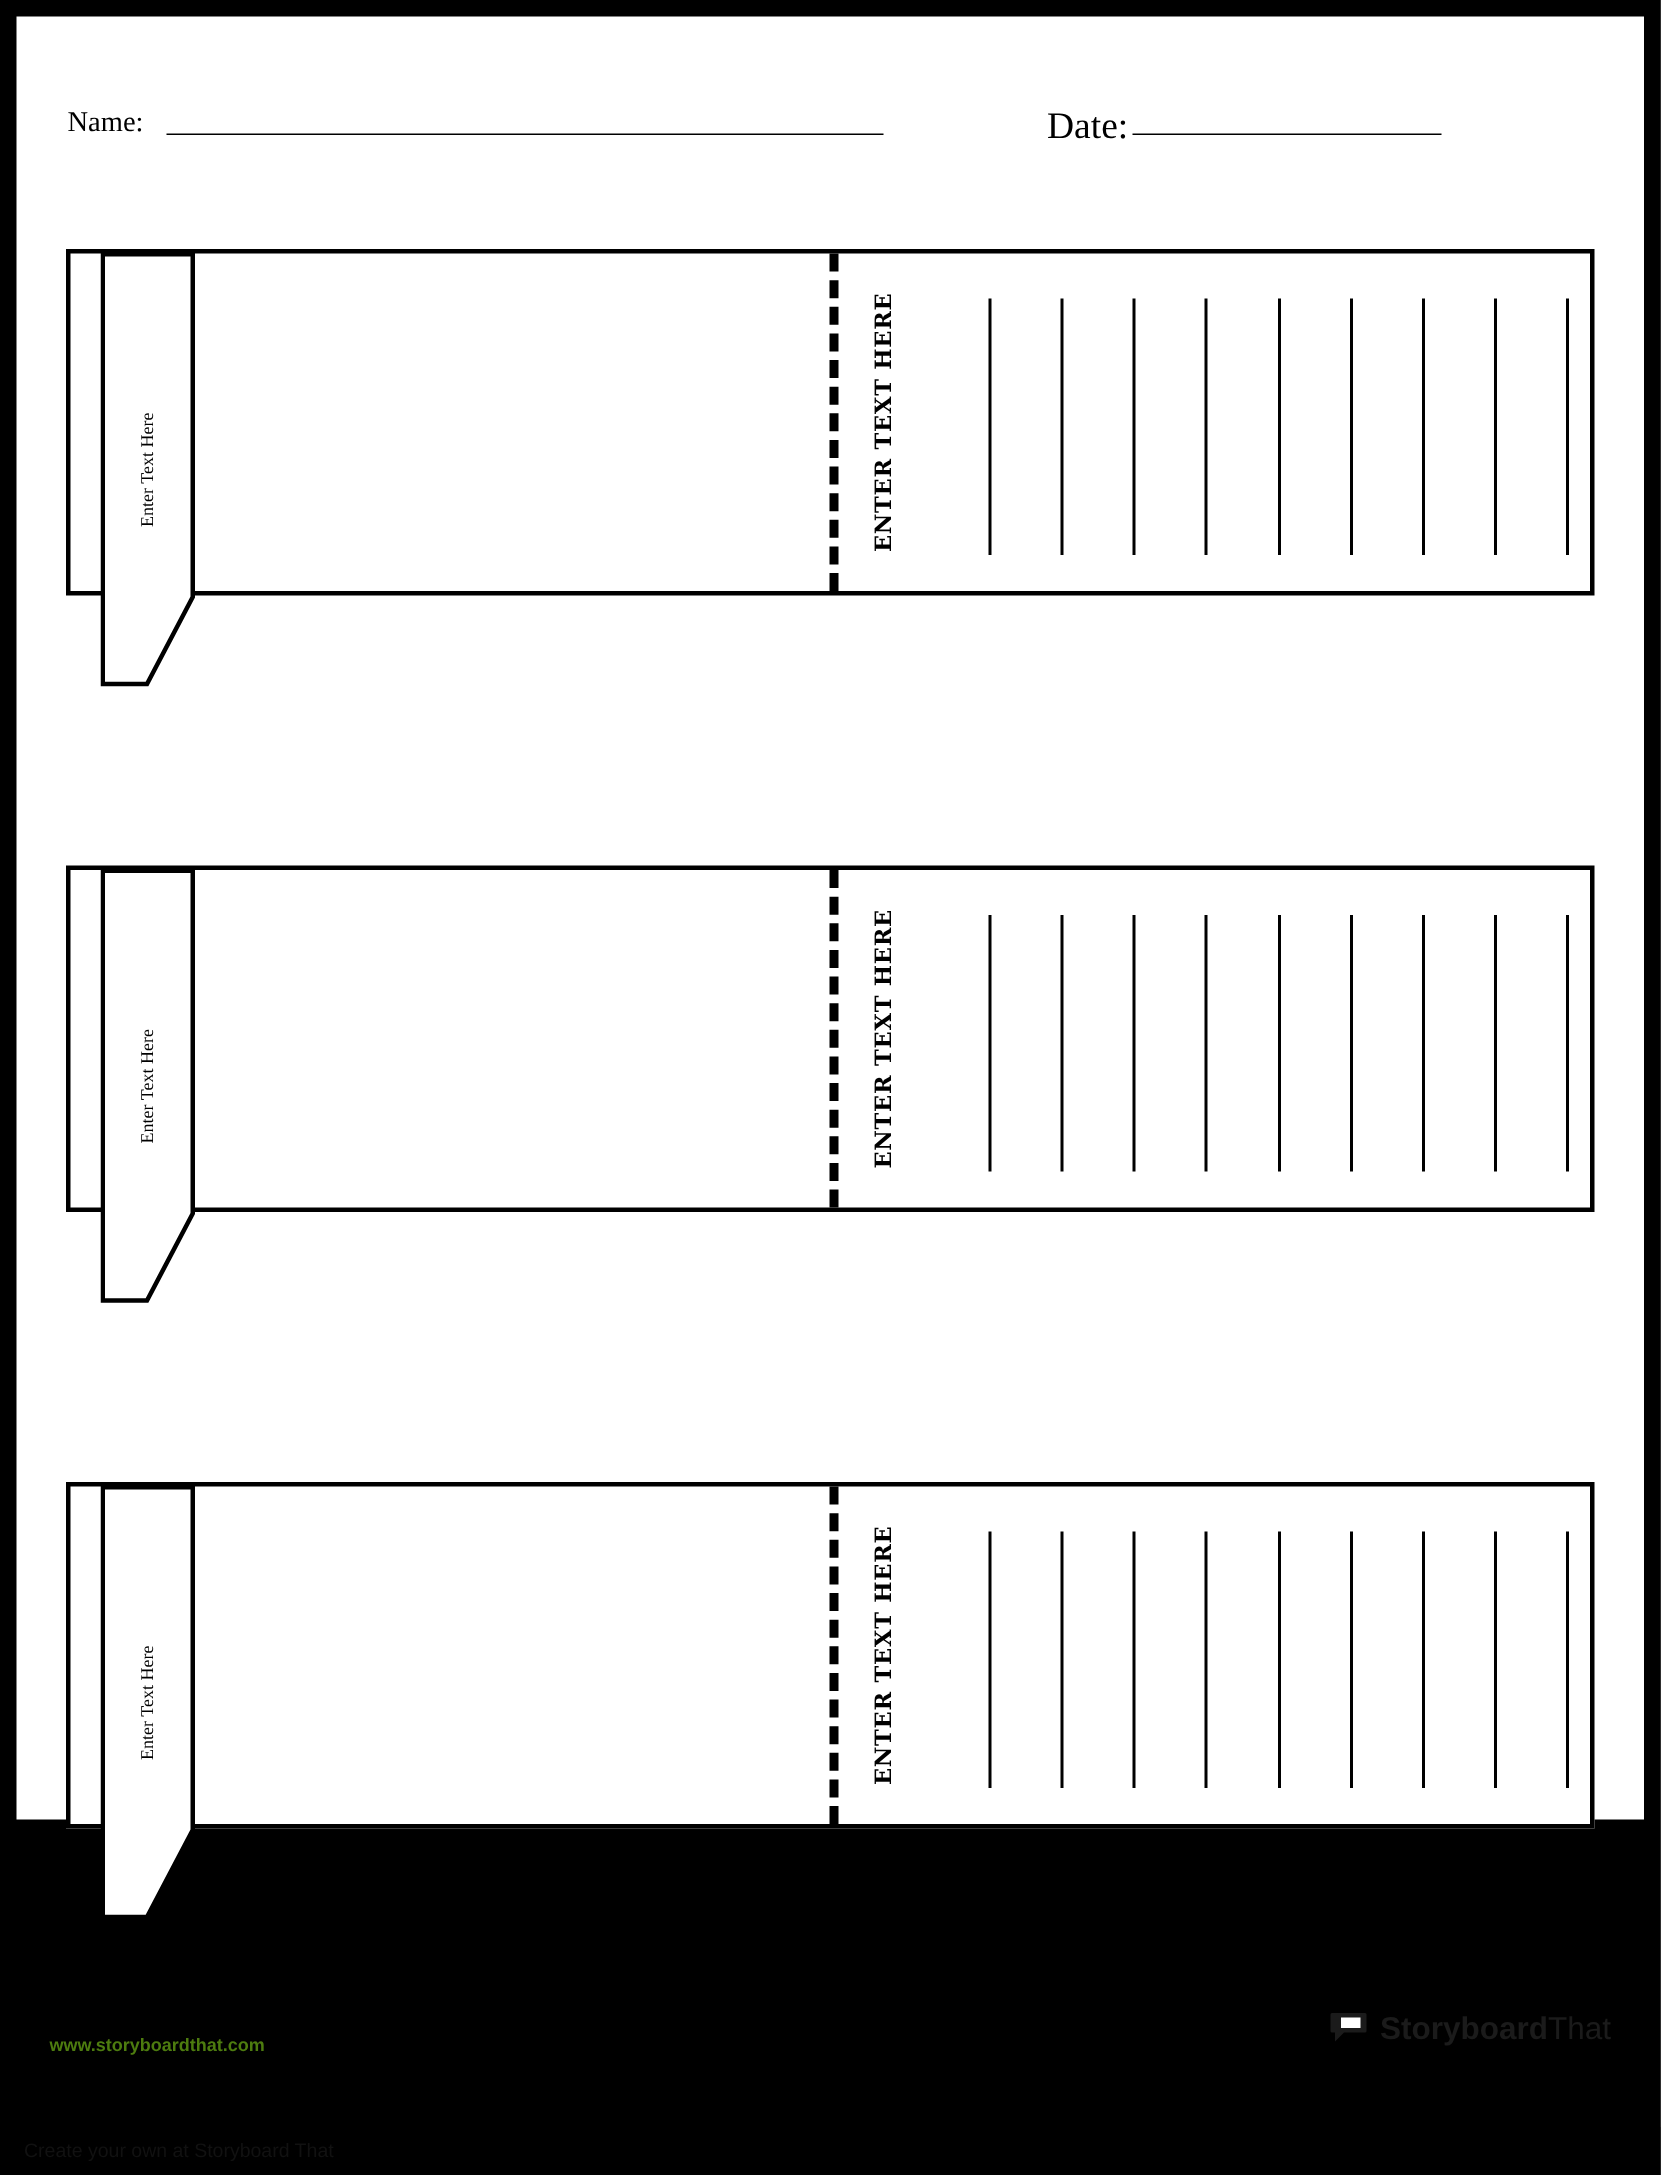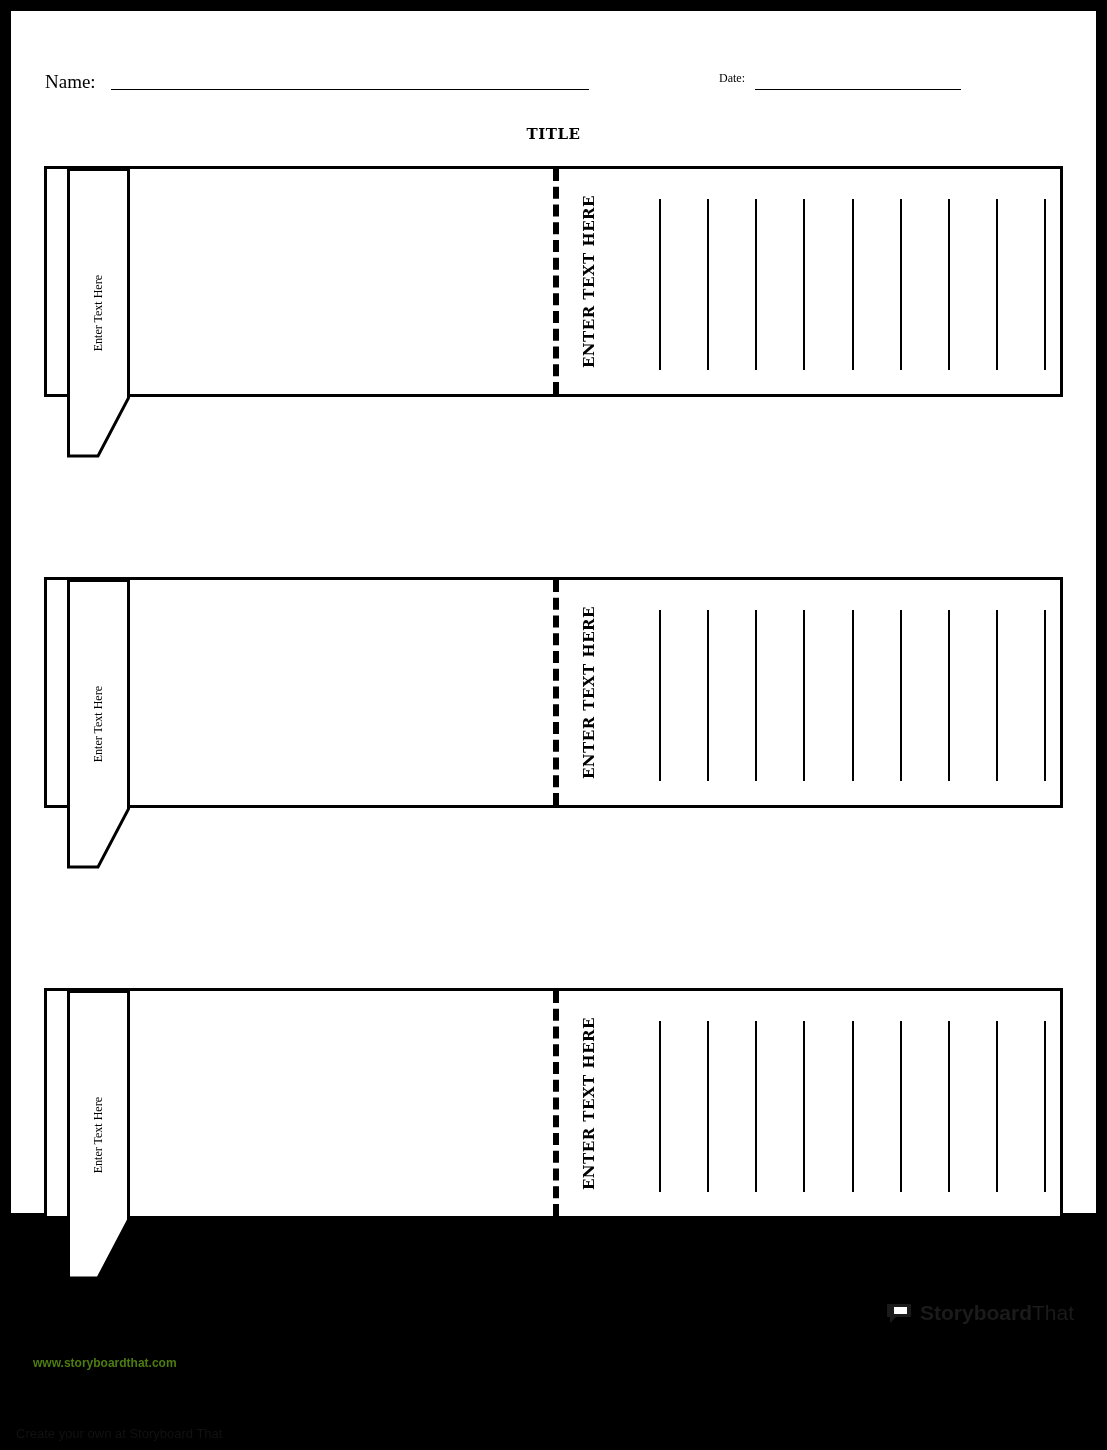--- a/index.html
+++ b/index.html
@@ -41,23 +41,23 @@
   .name-rule {
     position: absolute;
     left: 100px;
     top: 78px;
     width: 478px;
     height: 1px;
     background: #000;
   }
   .date-label {
     position: absolute;
-    left: 708px;
+    left: 687px;
     top: 60px;
-    font-size: 12px;
+    font-size: 25px;
     color: #000;
   }
   .date-rule {
     position: absolute;
     left: 744px;
     top: 78px;
     width: 206px;
     height: 1px;
     background: #000;
   }
@@ -170,23 +170,23 @@
     left: 22px;
     top: 1345px;
     font-family: "Liberation Sans", sans-serif;
     font-weight: bold;
     font-size: 12px;
     color: #4d7c0f;
   }
   .brand {
     position: absolute;
     right: 22px;
-    top: 1290px;
+    top: 1330px;
     display: flex;
-    align-items: flex-end;
+    align-items: flex-start;
     gap: 8px;
   }
   .brand-mark {
     width: 26px;
     height: 22px;
     position: relative;
   }
   .brand-text {
     font-family: "Liberation Sans", sans-serif;
     font-size: 21px;
@@ -215,21 +215,20 @@
 
 <div class="page-frame">
   <div class="page">
 
     <div class="name-label">Name:</div>
     <div class="name-rule"></div>
 
     <div class="date-label">Date:</div>
     <div class="date-rule"></div>
 
-    <div class="doc-title">TITLE</div>
 
     <div class="ticket tk1">
       <div class="banner">
         <svg width="63" height="290" viewBox="0 0 63 290" xmlns="http://www.w3.org/2000/svg">
           <polygon points="1.5,1.5 61.5,1.5 61.5,230 31,288 1.5,288" fill="#ffffff" stroke="#000000" stroke-width="3"></polygon>
         </svg>
         <div class="banner-text">
           <span>Enter Text Here</span>
         </div>
       </div>

